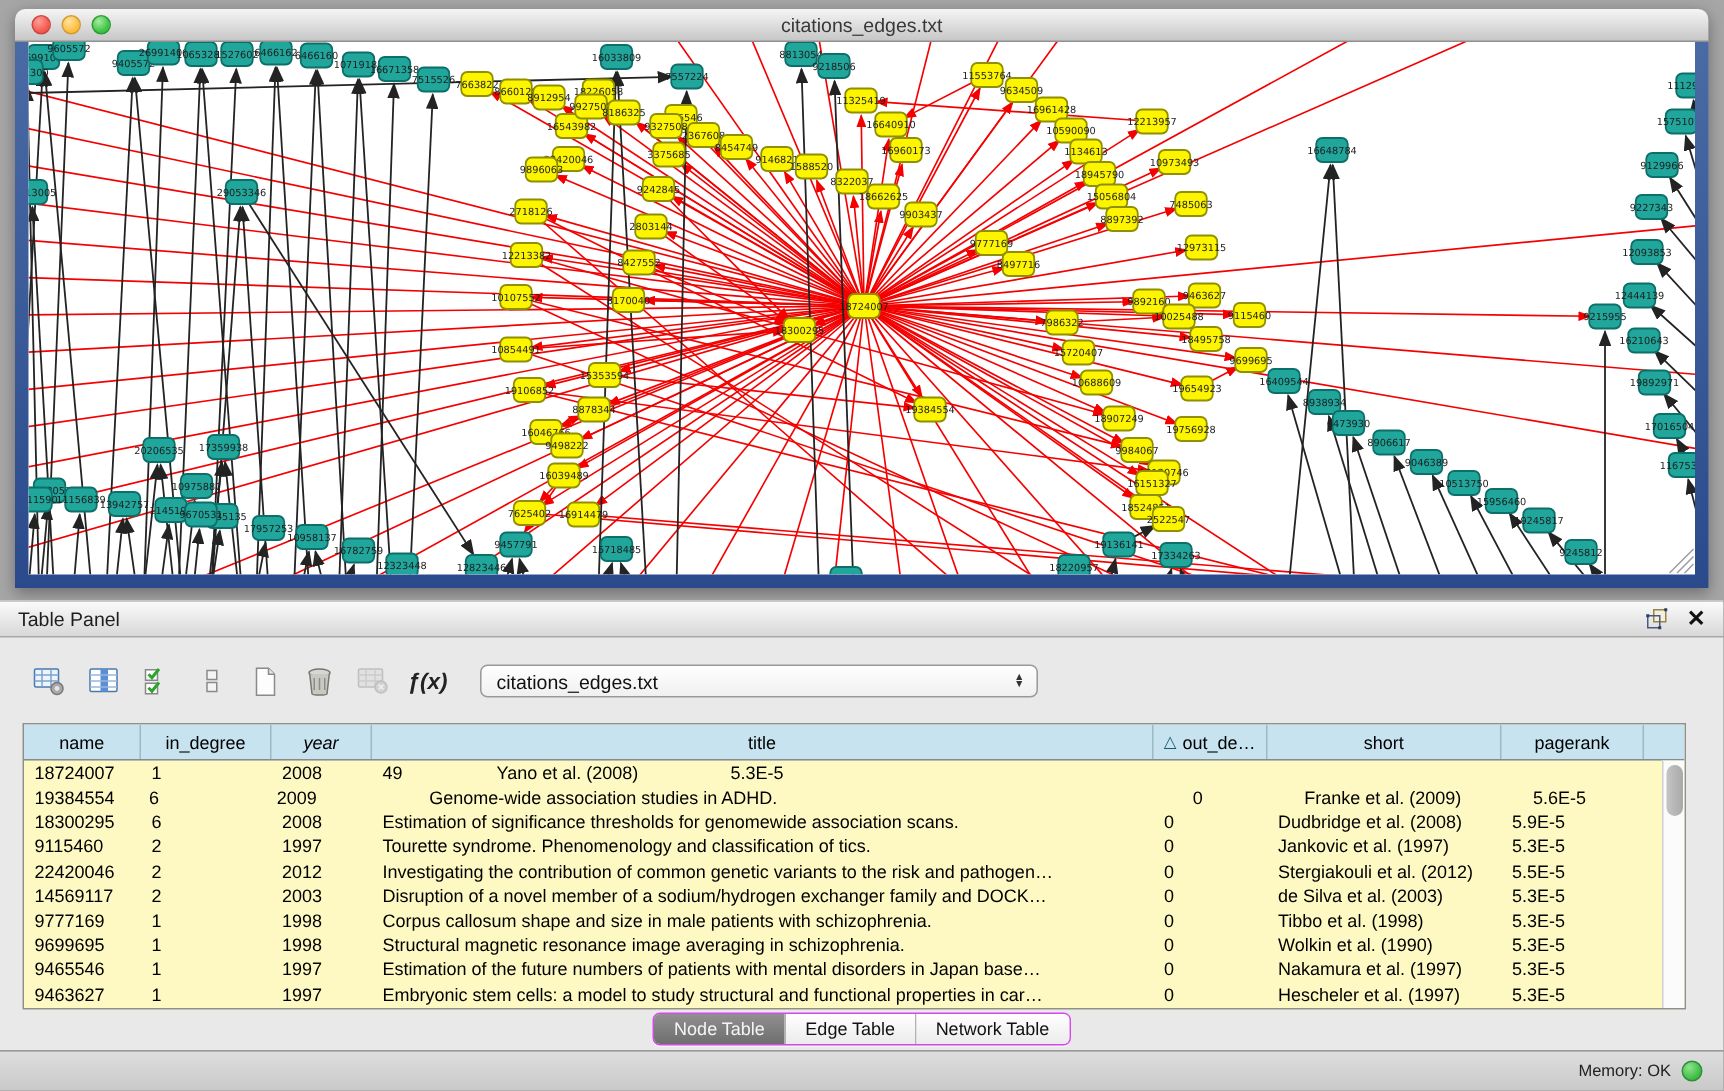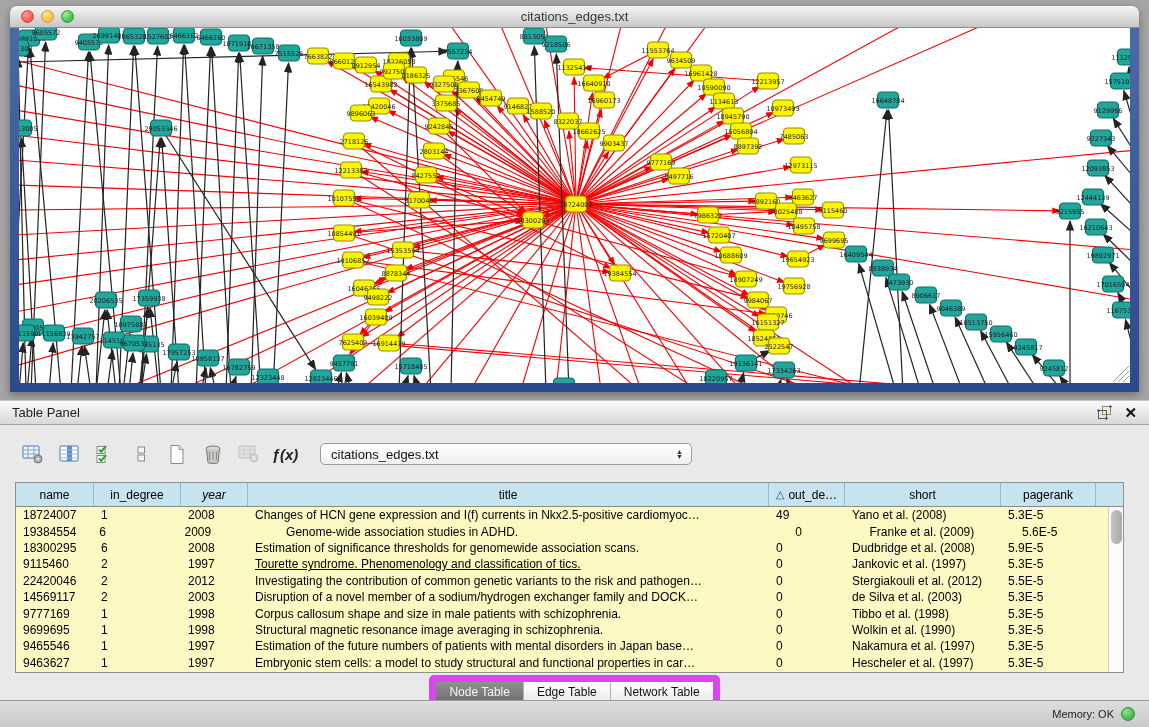--- a/index.html
+++ b/index.html
@@ -55,21 +55,21 @@
   .th .sortglyph{color:#1a5a74;margin-right:4px;font-size:11px}
   .tbody{flex:1;display:flex}
   .rows{width:1092px}
   .tr{display:flex;height:16.4px;align-items:center;font-size:12px;color:#000}
   .td{padding-left:7px;white-space:nowrap;overflow:hidden;box-sizing:border-box}
   .vscroll{width:16px;border-left:1px solid #cfcfcf;background:#fbfbfb;position:relative}
   .vthumb{position:absolute;left:2px;top:3px;width:11px;height:34px;border-radius:6px;
           background:linear-gradient(90deg,#c4c4c4,#a9a9a9)}
 
   .tabsbar{position:absolute;left:0;top:250px;width:100%;display:flex;justify-content:center}
-  .seg{display:flex;border:7px solid #d946ef;border-radius:5px;overflow:hidden;height:20px;
+  .seg{display:flex;border:1px solid #d946ef;border-radius:5px;overflow:hidden;height:20px;
        box-shadow:0 1px 0 rgba(255,255,255,.6)}
   .seg-item{display:flex;align-items:center;padding:0 13px;font-size:12px;color:#111;
             background:linear-gradient(#ffffff,#ebebeb);border-right:1px solid #b3b3b3}
   .seg-item:last-child{border-right:none}
   .seg-item.active{background:linear-gradient(#909090,#6e6e6e);color:#f5f5f5}
 
   
   #status{position:absolute;left:0;top:700px;width:1149px;height:27px;
           background:linear-gradient(#dedede,#c9c9c9);border-top:1px solid #9b9b9b;
           display:flex;align-items:center;justify-content:flex-end;
@@ -962,21 +962,20 @@
           <div class="th" style="width: 95px;">
             <span>pagerank</span>
           </div>
         </div>
       <div class="tbody">
         <div class="rows" id="rows">
             <div class="tr">
               <div class="td" style="width: 78px;">18724007</div>
               <div class="td" style="width: 87px;">1</div>
               <div class="td" style="width: 67px;">2008</div>
-              <div class="td" style="width: 521px;">Changes of HCN gene expression and I(f) currents in Nkx2.5-positive cardiomyoc…</div>
               <div class="td" style="width: 76px;">49</div>
               <div class="td" style="width: 156px;">Yano et al. (2008)</div>
               <div class="td" style="width: 95px;">5.3E-5</div>
             </div>
             <div class="tr">
               <div class="td" style="width: 78px;">19384554</div>
               <div class="td" style="width: 87px;">6</div>
               <div class="td" style="width: 67px;">2009</div>
               <div class="td" style="width: 521px; margin-left: 36px;">Genome-wide association studies in ADHD.</div>
               <div class="td" style="width: 76px;">0</div>
@@ -989,21 +988,21 @@
               <div class="td" style="width: 67px;">2008</div>
               <div class="td" style="width: 521px;">Estimation of significance thresholds for genomewide association scans.</div>
               <div class="td" style="width: 76px;">0</div>
               <div class="td" style="width: 156px;">Dudbridge et al. (2008)</div>
               <div class="td" style="width: 95px;">5.9E-5</div>
             </div>
             <div class="tr">
               <div class="td" style="width: 78px;">9115460</div>
               <div class="td" style="width: 87px;">2</div>
               <div class="td" style="width: 67px;">1997</div>
-              <div class="td" style="width: 521px; text-decoration: underline;">Tourette syndrome. Phenomenology and classification of tics.</div>
+              <div class="td" style="width: 521px;">Tourette syndrome. Phenomenology and classification of tics.</div>
               <div class="td" style="width: 76px;">0</div>
               <div class="td" style="width: 156px;">Jankovic et al. (1997)</div>
               <div class="td" style="width: 95px;">5.3E-5</div>
             </div>
             <div class="tr">
               <div class="td" style="width: 78px;">22420046</div>
               <div class="td" style="width: 87px;">2</div>
               <div class="td" style="width: 67px;">2012</div>
               <div class="td" style="width: 521px;">Investigating the contribution of common genetic variants to the risk and pathogen…</div>
               <div class="td" style="width: 76px;">0</div>

